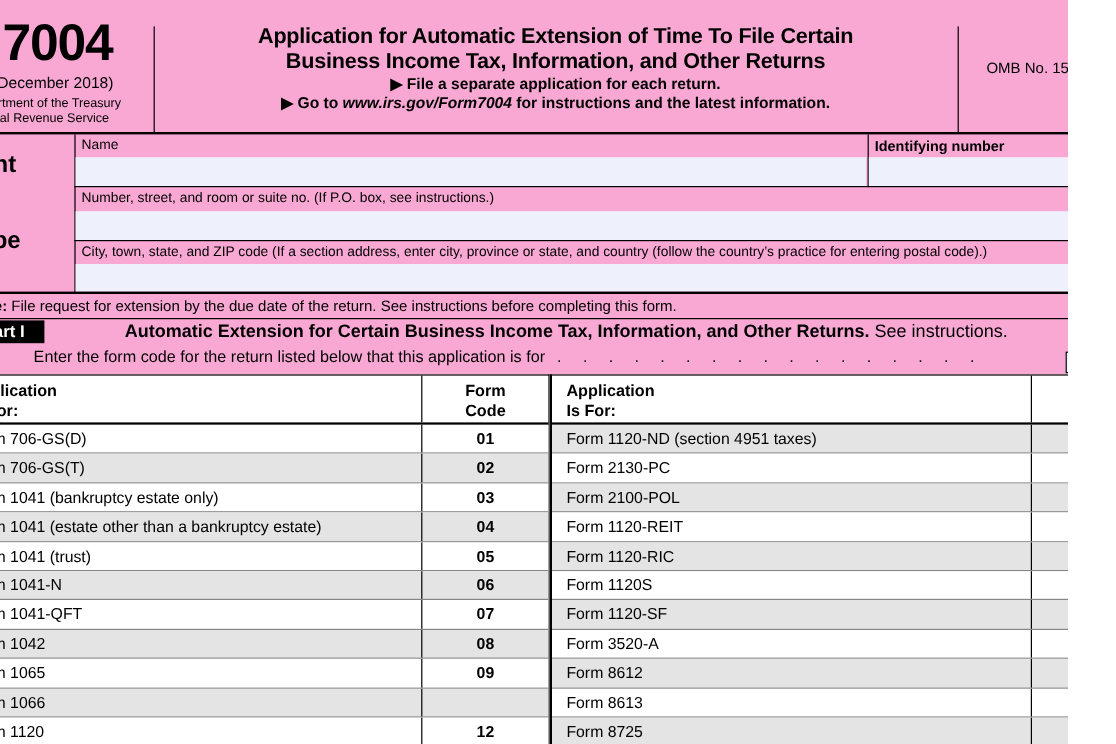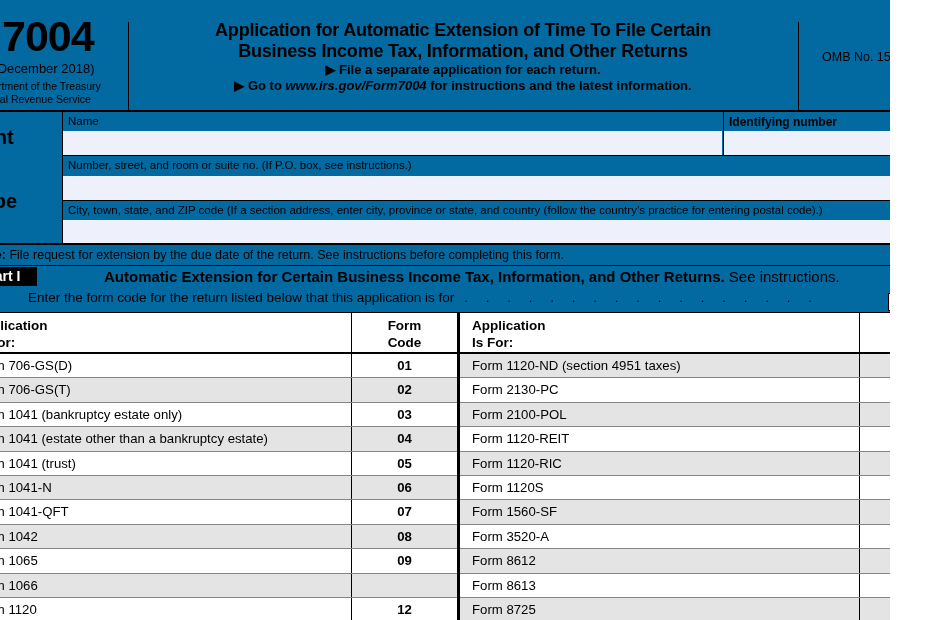--- a/index.html
+++ b/index.html
@@ -1,16 +1,16 @@
 <!DOCTYPE html>
 <html><head>
 <meta charset="utf-8">
 <style>
   html,body{margin:0;padding:0;background:#fff;}
-  #stage{position:relative;width:890px;height:620px;background:#0369a1;overflow:hidden;
+  #stage{position:relative;width:890px;height:620px;background:#f9a8d4;overflow:hidden;
          font-family:"Liberation Sans",sans-serif;color:#000;}
   #stage .abs{position:absolute;white-space:nowrap;}
   #form-number{left:2px;top:12px;font-size:43px;font-weight:bold;letter-spacing:-1px;line-height:48px;}
   #rev-line{left:-36px;top:61px;font-size:13px;}
   #dept-line{left:-27px;top:80px;font-size:10.5px;}
   #irs-line{left:-27px;top:93px;font-size:10.5px;}
   #vline-a,#vline-b{top:22px;height:88px;width:0;border-left:1.5px solid #000;}
   #vline-a{left:128px;} #vline-b{left:798px;}
   #title-block{left:128px;top:20px;width:670px;text-align:center;white-space:normal;}
   #title-block .t{font-size:18px;font-weight:bold;line-height:21px;letter-spacing:-0.2px;}
@@ -205,21 +205,21 @@
         </div>
         <div class="trow shade">
           <div class="cell-app">Form 1120-RIC</div>
           <div class="cell-code">24</div>
         </div>
         <div class="trow">
           <div class="cell-app">Form 1120S</div>
           <div class="cell-code">25</div>
         </div>
         <div class="trow shade">
-          <div class="cell-app">Form 1560-SF</div>
+          <div class="cell-app">Form 1120-SF</div>
           <div class="cell-code">26</div>
         </div>
         <div class="trow">
           <div class="cell-app">Form 3520-A</div>
           <div class="cell-code">27</div>
         </div>
         <div class="trow shade">
           <div class="cell-app">Form 8612</div>
           <div class="cell-code">28</div>
         </div>

